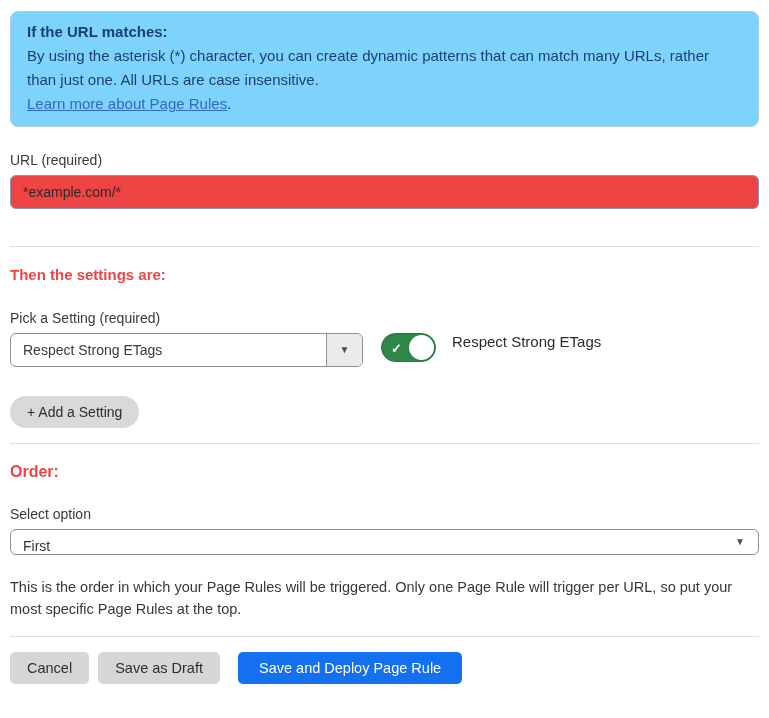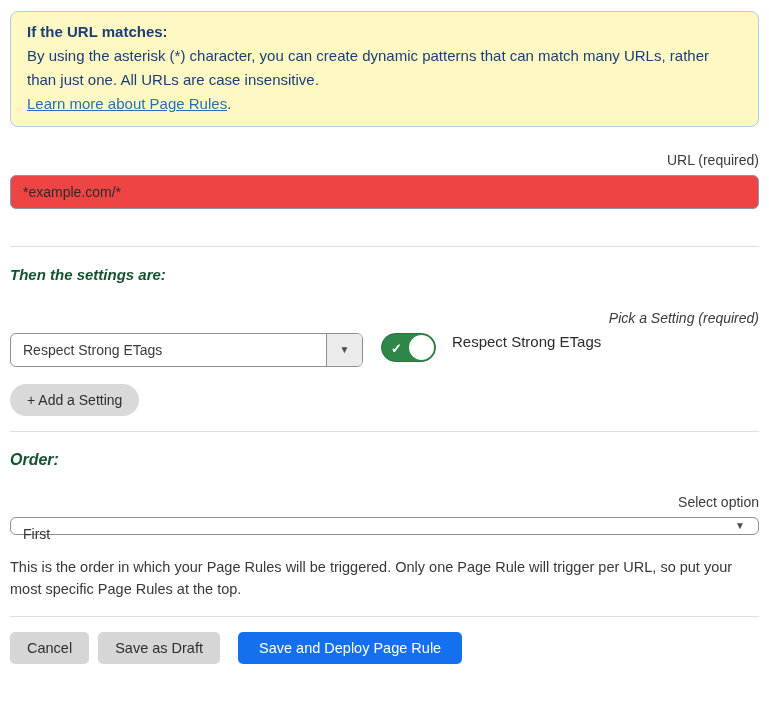--- a/index.html
+++ b/index.html
@@ -17,41 +17,40 @@
   .page-title {
     font-size: 20px;
     font-weight: 700;
     letter-spacing: -0.2px;
     color: #2c2c2c;
     margin: 0 0 22px 0;
   }
 
   
   .info-box {
-    background: #fef9c3;
+    background: #7dd3fc;
     border: 1px solid #adcdee;
     border-radius: 8px;
     padding: 8px 16px 10px 16px;
     font-size: 15px;
     line-height: 24px;
     color: #1c3e78;
   }
   .info-heading { font-weight: 700; }
   .info-link {
     color: #2d6bbf;
     text-decoration: underline;
     cursor: pointer;
   }
 
   
   .field-label {
     font-size: 14px;
     color: #3a3a3a;
     margin-top: 25px;
-    text-align: right;
   }
 
   
   .url-input {
     display: block;
     width: 100%;
     height: 34px;
     margin-top: 7px;
     background: #ef4444;
     border: 1px solid #8b96b4;
@@ -66,26 +65,25 @@
   .divider {
     border: none;
     border-top: 1px solid #dfdfdf;
     margin: 37px 0 0 0;
   }
   .divider.tight { margin-top: 15px; }
 
   .section-heading {
     font-size: 15px;
     font-weight: 700;
-    color: #14532d;
+    color: #ef4444;
     margin-top: 19px;
-    font-style: italic;
   }
   .section-heading.order { font-size: 16px; }
-  .field-label.picker { margin-top: 27px; font-style: italic; }
+  .field-label.picker { margin-top: 27px; }
 
   
   .setting-row {
     display: flex;
     margin-top: 7px;
   }
   .setting-select {
     width: 353px;
     height: 34px;
     background: #ffffff;
@@ -161,35 +159,35 @@
     border-radius: 5px;
     font-family: "Liberation Sans", sans-serif;
     font-size: 14.5px;
     padding: 8px 17px;
     cursor: pointer;
     color: #2e2e2e;
     background: #d6d6d6;
   }
   .btn.add-setting {
     background: #d9d9d9;
-    margin-top: 17px;
+    margin-top: 29px;
     font-size: 14px;
     border-radius: 16px;
   }
   .btn.primary {
     background: #1570ef;
     color: #ffffff;
     padding: 8px 21px;
   }
 
   
   .order-select {
     position: relative;
     width: 100%;
-    height: 18px;
+    height: 26px;
     margin-top: 7px;
     background: #ffffff;
     border: 1px solid #8f8f8f;
     border-radius: 6px;
     cursor: pointer;
   }
   .order-select .select-value {
     font-size: 14px;
     color: #333333;
     line-height: 32px;

